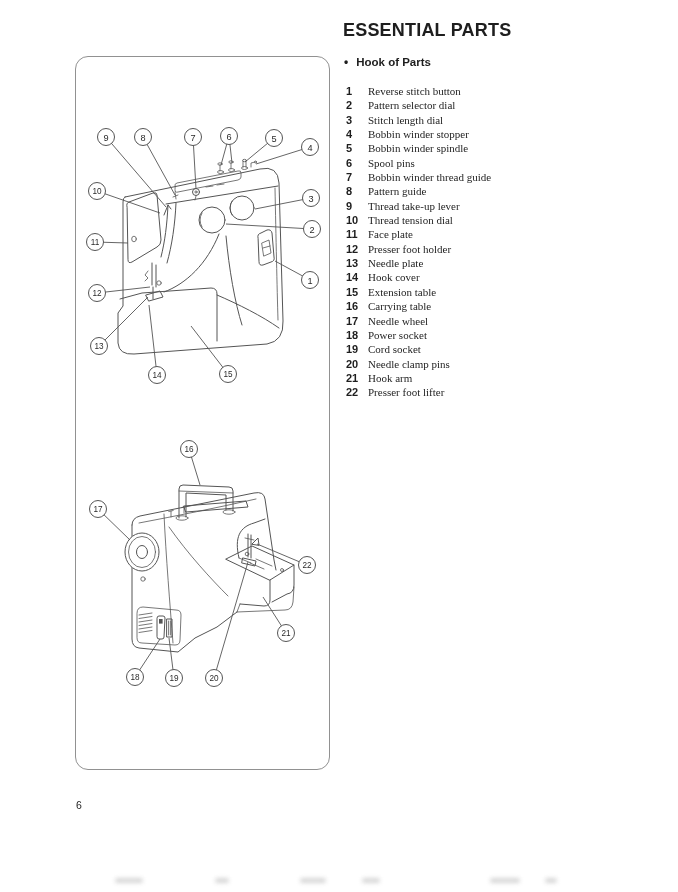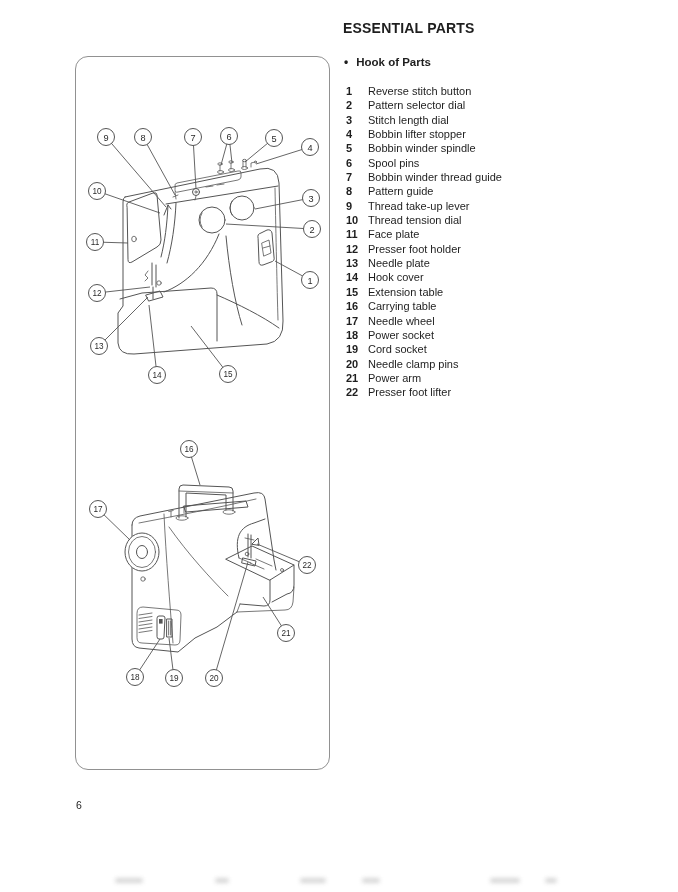--- a/index.html
+++ b/index.html
@@ -8,34 +8,34 @@
     --border-color:#919191;
   }
   html,body{margin:0;padding:0;}
   body{
     width:678px;height:892px;position:relative;background:#ffffff;
     font-family:"Liberation Sans", sans-serif;color:var(--text-color);
     overflow:hidden;
   }
   .abs{position:absolute;}
   .title{
-    left:343px;top:20px;font-size:14px;font-weight:bold;letter-spacing:.2px;
+    left:343px;top:20px;font-size:18px;font-weight:bold;letter-spacing:.2px;
     color:var(--text-color);white-space:nowrap;
   }
   .section-head{
     left:344px;top:56px;font-size:11.5px;font-weight:bold;white-space:nowrap;
     display:flex;align-items:center;
   }
   .section-head .bullet{font-size:12px;margin-right:8px;line-height:1;}
   .parts-list{
     left:346px;top:84px;width:290px;font-size:11px;
   }
   .part-row{display:flex;line-height:14.35px;height:14.35px;white-space:nowrap;}
   .part-num{width:22px;font-weight:bold;flex:0 0 22px;}
-  .part-label{font-weight:normal;}
+  .part-label{font-weight:normal;font-family:Liberation Serif, serif;}
   .diagram-box{
     left:75px;top:56px;width:253px;height:712px;
     border:1px solid var(--border-color);border-radius:13px;background:#fff;
   }
   .diagram-box svg{display:block;}
   .ln{stroke:var(--line-color);fill:none;stroke-width:1;stroke-linecap:round;stroke-linejoin:round;}
   .thin{stroke-width:.8;}
   .lnf{stroke:var(--line-color);fill:#ffffff;stroke-width:1;}
   .fillln{fill:var(--line-color);stroke:none;}
   .leader{stroke:var(--line-color);stroke-width:.9;fill:none;}
@@ -63,21 +63,21 @@
     <div class="part-row">
       <span class="part-num">2</span>
       <span class="part-label">Pattern selector dial</span>
     </div>
     <div class="part-row">
       <span class="part-num">3</span>
       <span class="part-label">Stitch length dial</span>
     </div>
     <div class="part-row">
       <span class="part-num">4</span>
-      <span class="part-label">Bobbin lifter stopper</span>
+      <span class="part-label">Bobbin winder stopper</span>
     </div>
     <div class="part-row">
       <span class="part-num">5</span>
       <span class="part-label">Bobbin winder spindle</span>
     </div>
     <div class="part-row">
       <span class="part-num">6</span>
       <span class="part-label">Spool pins</span>
     </div>
     <div class="part-row">
@@ -131,21 +131,21 @@
     <div class="part-row">
       <span class="part-num">19</span>
       <span class="part-label">Cord socket</span>
     </div>
     <div class="part-row">
       <span class="part-num">20</span>
       <span class="part-label">Needle clamp pins</span>
     </div>
     <div class="part-row">
       <span class="part-num">21</span>
-      <span class="part-label">Power arm</span>
+      <span class="part-label">Hook arm</span>
     </div>
     <div class="part-row">
       <span class="part-num">22</span>
       <span class="part-label">Presser foot lifter</span>
     </div>
   </div>
 
 <div class="abs diagram-box">
   <svg id="diagram-svg" width="253" height="712" viewBox="0 0 253 712" xmlns="http://www.w3.org/2000/svg">
 

